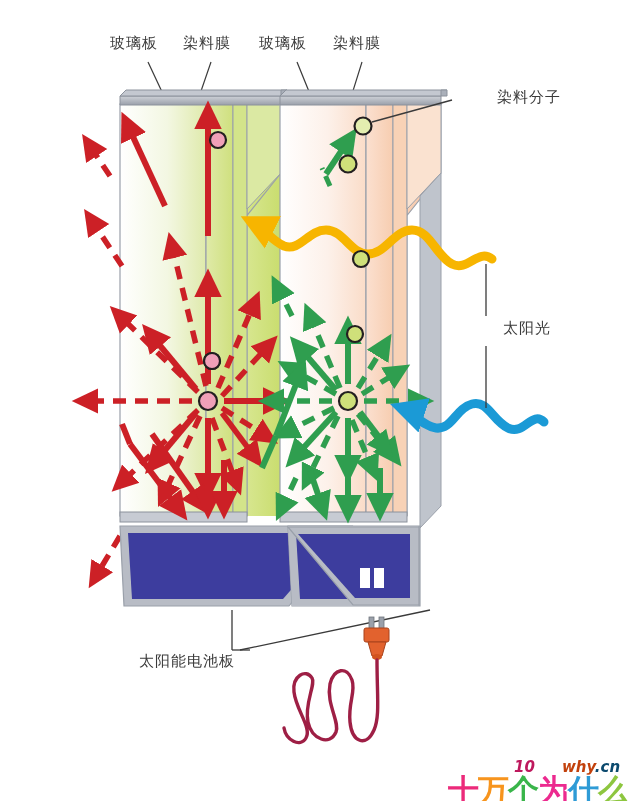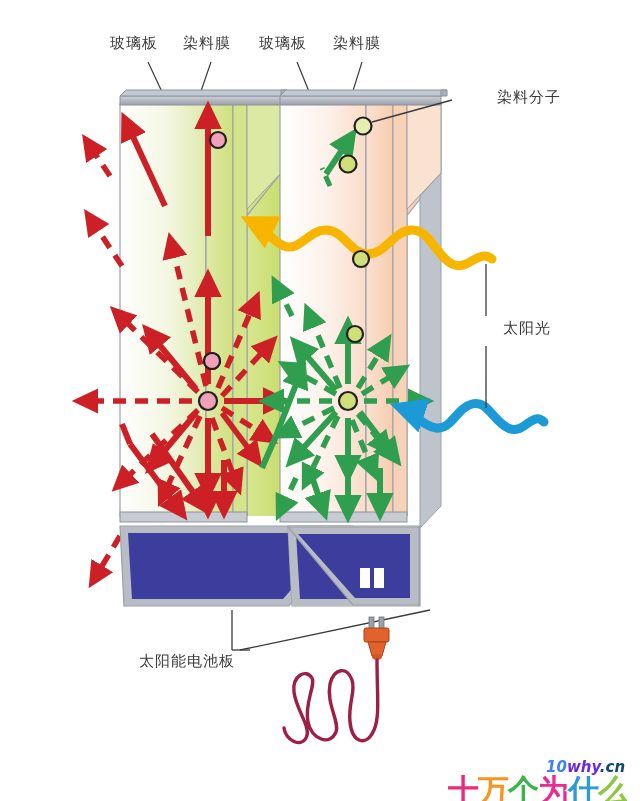--- a/index.html
+++ b/index.html
@@ -261,17 +261,17 @@
 <div class="lbl" style="left:333px;top:20px;">染料膜</div>
 
 <div class="lbl" style="left:457px;top:74px;margin-left:40px;">染料分子</div>
 
 <div class="lbl" style="left:455px;top:305px;margin-left:48px;">太阳光</div>
 
 <div class="lbl" style="left:139px;top:638px;">太阳能电池板</div>
 
 
 <div id="wm">
-  <div class="dom"><span style="color: #3b82f6; margin-left: 32px;">10</span><span style="color: #6d28d9;">why</span><span style="color: #0c4a6e;">.cn</span></div>
+  <div class="dom"><span style="color: #be185d;">10</span><span style="color: #c2410c; padding-left: 27px;">why</span><span style="color: #0c4a6e;">.cn</span></div>
   <div class="big"><span style="color: rgb(236, 42, 122);">十</span><span style="color: rgb(247, 148, 29);">万</span><span style="color: rgb(57, 181, 74);">个</span><span style="color: rgb(236, 42, 143);">为</span><span style="color: rgb(46, 155, 214);">什</span><span style="color: rgb(141, 198, 63);">么</span></div>
 </div>
 
 </div>
 
 </body></html>

